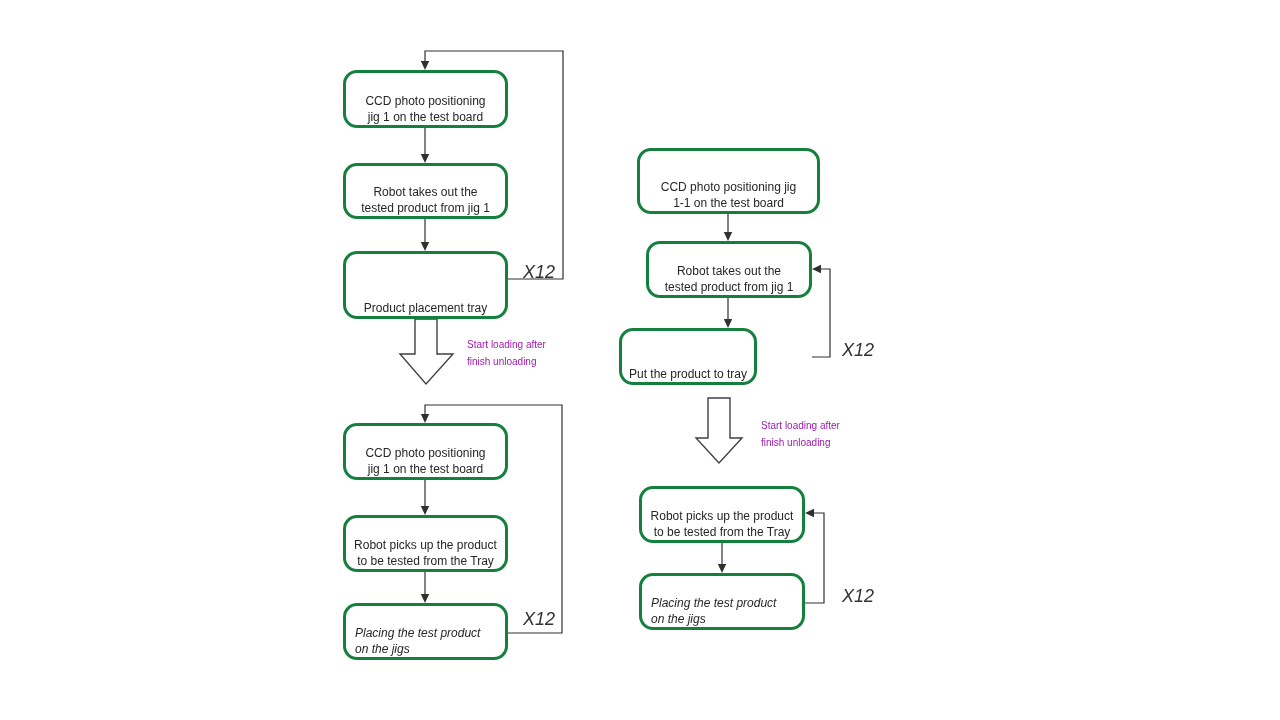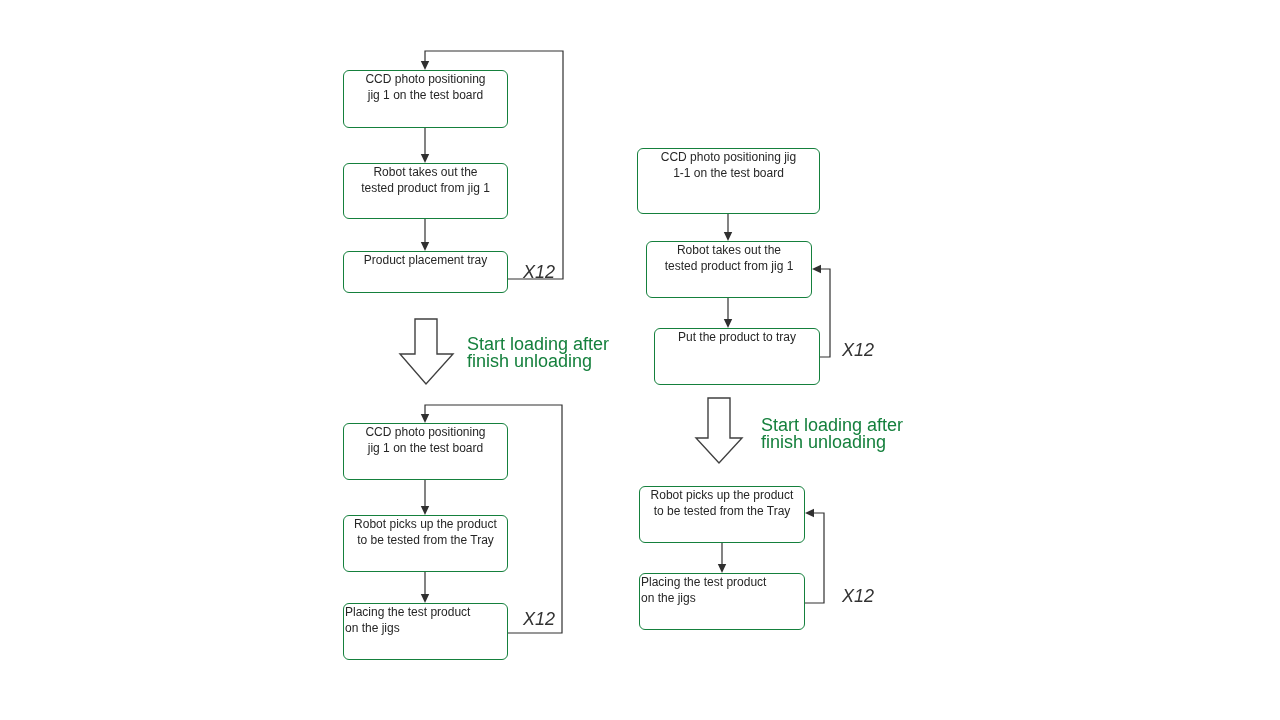--- a/index.html
+++ b/index.html
@@ -3,31 +3,31 @@
 <meta charset="utf-8">
 <style>
   html,body{margin:0;padding:0;background:#ffffff;}
   .canvas{
     position:relative;width:1280px;height:720px;background:#ffffff;
     font-family:"Liberation Sans",sans-serif;overflow:hidden;
   }
   .connectors{position:absolute;left:0;top:0;width:1280px;height:720px;}
   .fbox{
     position:absolute;box-sizing:border-box;
-    border:1px solid #15803d;border-radius:6px;background:#ffffff;
-    display:flex;flex-direction:column;align-items:center;justify-content:flex-start;
+    border:3px solid #15803d;border-radius:14px;background:#ffffff;
+    display:flex;flex-direction:column;align-items:center;justify-content:flex-end;
     font-size:12px;line-height:16px;color:#262626;text-align:center;
   }
   .fbox span{display:block;}
-  .fbox.align-left{align-items:flex-start;text-align:left;padding-left:1px;}
+  .fbox.align-left{align-items:flex-start;text-align:left;padding-left:9px;font-style:italic;}
   .loop-label{
     position:absolute;font-size:18px;color:#333333;white-space:nowrap;font-style:italic;
   }
   .transition-label{
-    position:absolute;font-size:18px;line-height:17px;color:#15803d;white-space:nowrap;
+    position:absolute;font-size:10px;line-height:17px;color:#a21caf;white-space:nowrap;
   }
   .transition-label span{display:block;}
 </style>
 </head>
 <body>
 
 <div class="canvas">
 
   <svg class="connectors" width="1280" height="720" viewBox="0 0 1280 720">
 
@@ -79,21 +79,21 @@
   </svg>
 
   <div class="fbox" style="left:343px;top:70px;width:165px;height:58px">
     <span>CCD photo positioning</span>
     <span>jig 1 on the test board</span>
   </div>
   <div class="fbox" style="left:343px;top:163px;width:165px;height:56px">
     <span>Robot takes out the</span>
     <span>tested product from jig 1</span>
   </div>
-  <div class="fbox" style="left:343px;top:251px;width:165px;height:42px">
+  <div class="fbox" style="left:343px;top:251px;width:165px;height:68px">
     <span>Product placement tray</span>
   </div>
   <div class="loop-label" style="left:523px;top:262px">X12</div>
 
   <div class="transition-label" style="left:467px;top:336px">
     <span>Start loading after</span>
     <span>finish unloading</span>
   </div>
 
   <div class="fbox" style="left:343px;top:423px;width:165px;height:57px">
@@ -111,21 +111,21 @@
   <div class="loop-label" style="left:523px;top:609px">X12</div>
 
   <div class="fbox" style="left:637px;top:148px;width:183px;height:66px">
     <span>CCD photo positioning jig</span>
     <span>1-1 on the test board</span>
   </div>
   <div class="fbox" style="left:646px;top:241px;width:166px;height:57px">
     <span>Robot takes out the</span>
     <span>tested product from jig 1</span>
   </div>
-  <div class="fbox" style="left:654px;top:328px;width:166px;height:57px">
+  <div class="fbox" style="left:619px;top:328px;width:138px;height:57px">
     <span>Put the product to tray</span>
   </div>
   <div class="loop-label" style="left:842px;top:340px">X12</div>
 
   <div class="transition-label" style="left:761px;top:417px">
     <span>Start loading after</span>
     <span>finish unloading</span>
   </div>
 
   <div class="fbox" style="left:639px;top:486px;width:166px;height:57px">

